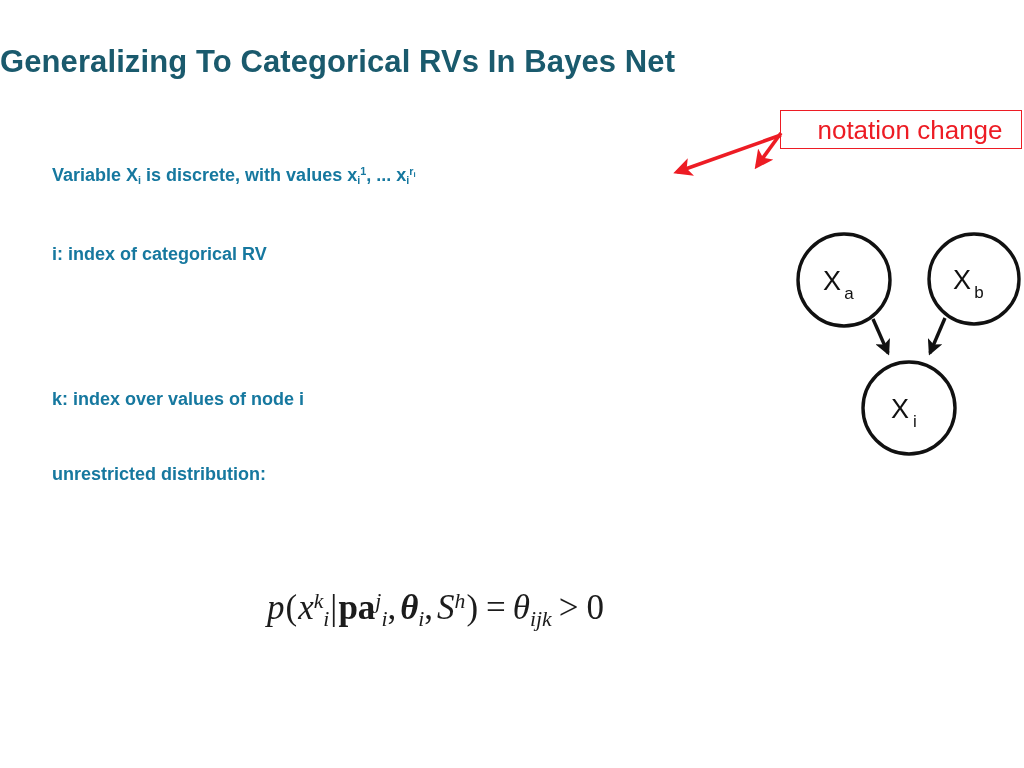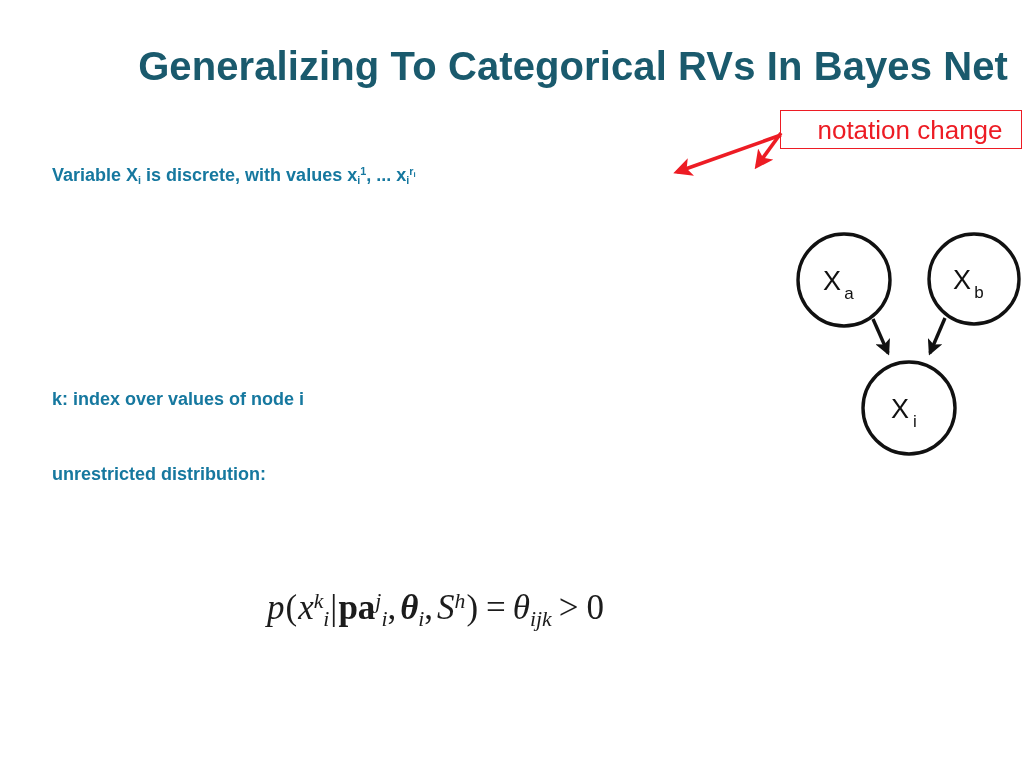--- a/index.html
+++ b/index.html
@@ -22,24 +22,24 @@
     height: 768px;
     background: #ffffff;
   }
 
   
   #slide-title {
     position: absolute;
     left: 0;
     top: 44px;
     width: 1008px;
-    text-align: right;
+    text-align: left;
     font-family: "Liberation Sans", sans-serif;
     font-weight: bold;
-    font-size: 40px;
+    font-size: 31px;
     letter-spacing: 0.1px;
     color: #1A5A6D;
     white-space: nowrap;
   }
 
   
   .body-line {
     position: absolute;
     font-family: "Liberation Sans", sans-serif;
     font-weight: bold;
@@ -143,20 +143,21 @@
 </style>
 </head>
 <body>
 
 <div id="slide">
 
   <div id="slide-title">Generalizing To Categorical RVs In Bayes Net</div>
 
   <div class="body-line" id="line-variable"><span>Variable X</span><sub class="mini">i</sub><span> is discrete, with values x</span><sub class="mini">i</sub><sup class="mini">1</sup><span>, ... x</span><sub class="mini">i</sub><sup class="mini"><span>r</span><sub class="mini">i</sub></sup></div>
 
+  <div class="body-line" id="line-i">i: index of categorical RV</div>
   <div class="body-line" id="line-k">k: index over values of node i</div>
 
   <div class="body-line" id="line-unres">unrestricted distribution:</div>
 
   <div id="notation-box">
     <div id="notation-label">notation change</div>
   </div>
 
   <svg id="callout-arrows" viewBox="0 0 1024 768">
     <defs>

